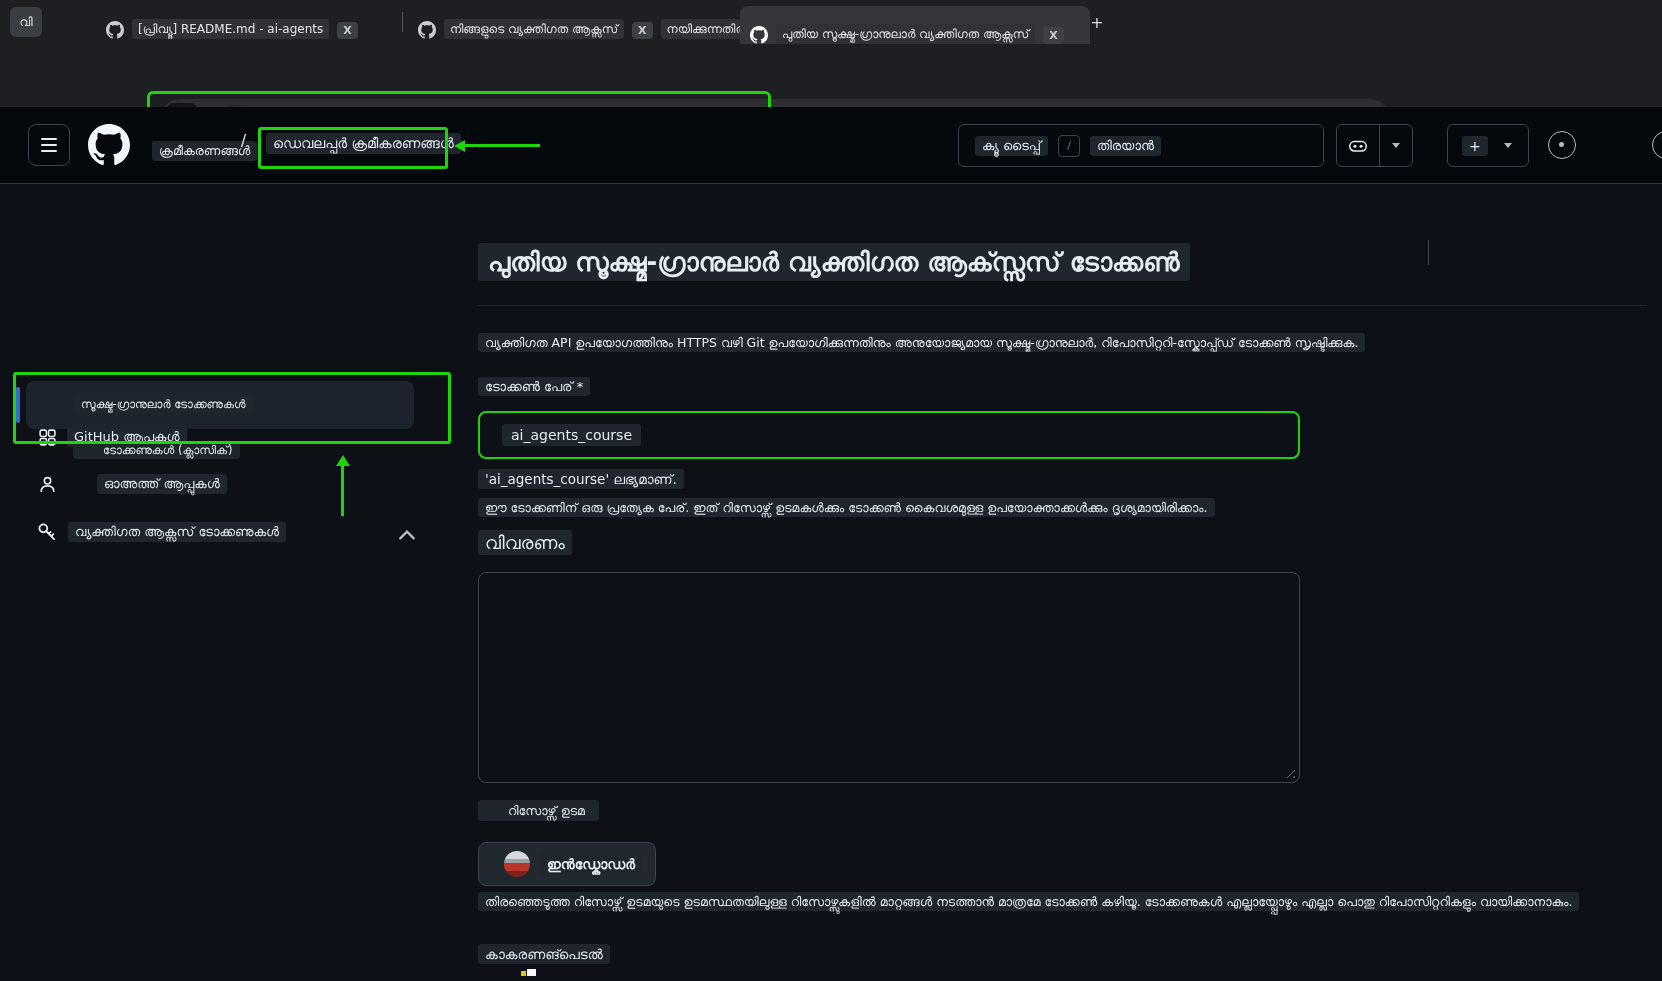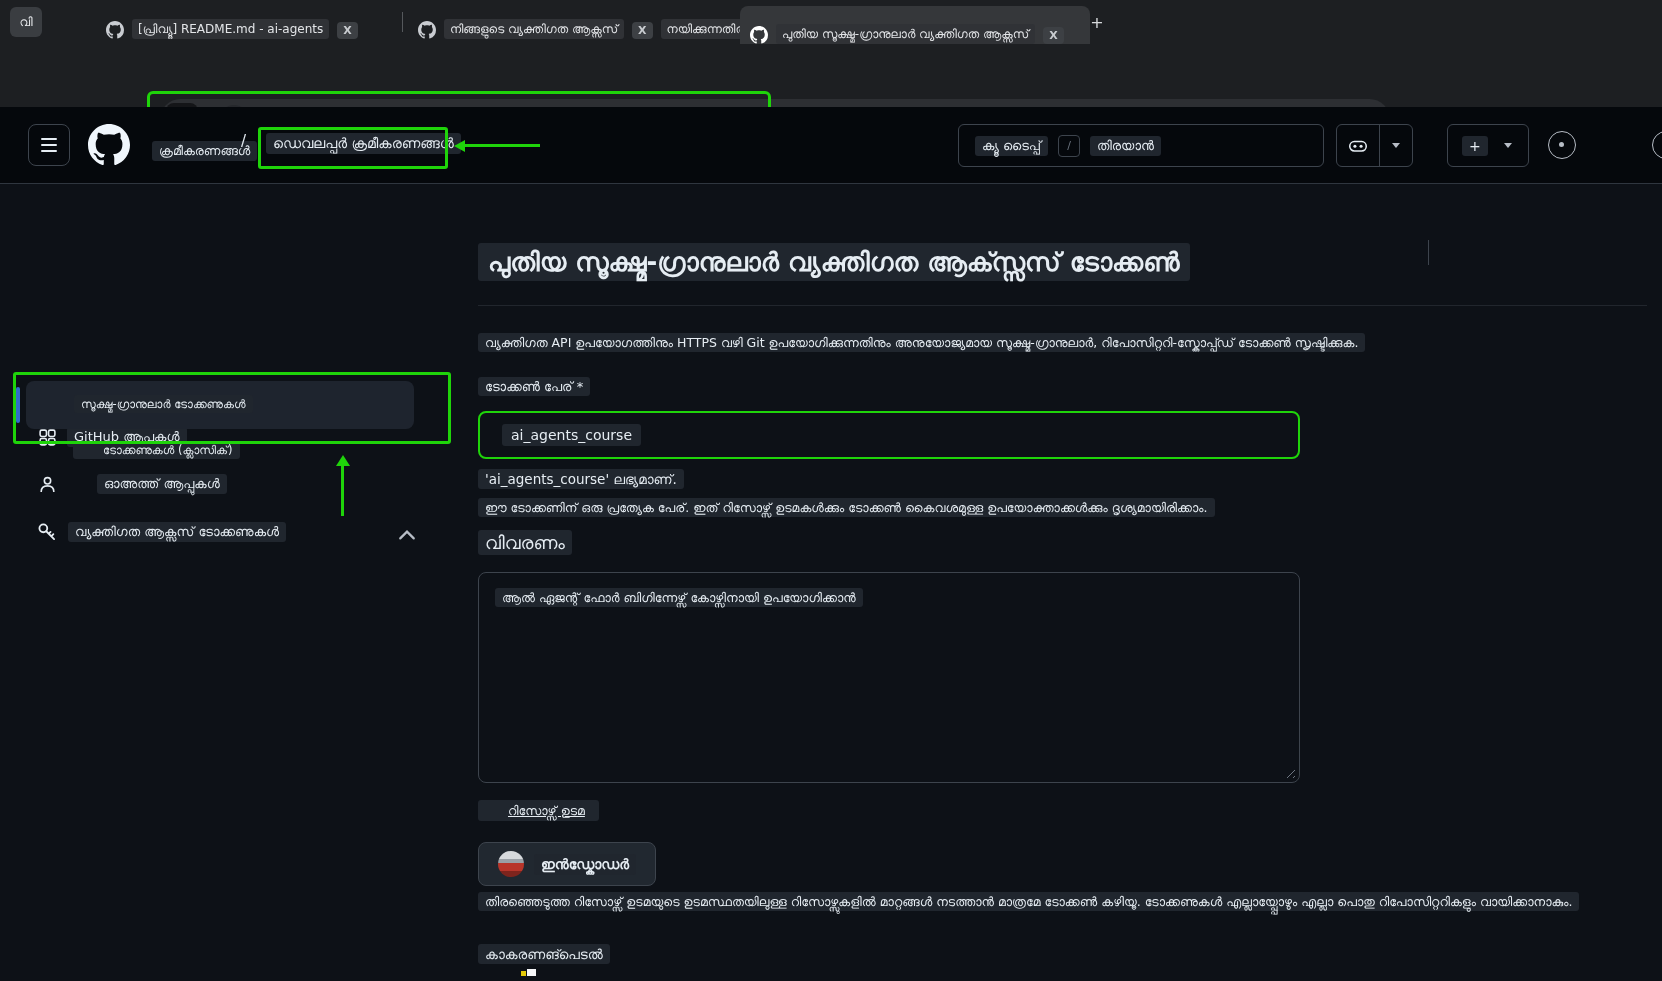--- a/index.html
+++ b/index.html
@@ -96,23 +96,23 @@
   .avail{left:478px;top:471px;font-size:13.5px;}
   .help1{left:478px;top:500px;font-size:12.5px;}
   .lab-desc{left:478px;top:532px;font-size:18px;font-weight:500;}
   .textarea{left:478px;top:572px;width:822px;height:211px;border:1px solid #3d444d;border-radius:8px;
     background:#0d1117;box-sizing:border-box;padding:14px 16px;}
   .textarea .chip{font-size:12.5px;}
   .grip{right:4px;bottom:4px;width:12px;height:12px;
     background:repeating-linear-gradient(135deg,transparent 0 3px,#6e7681 3px 4px);
     clip-path:polygon(100% 0,100% 100%,0 100%);}
   .lab-ro{left:478px;top:803px;font-size:12.5px;}
-  .lab-ro .chip{padding:3px 14px 3px 30px;text-decoration:underline;}
+  .lab-ro .chip{padding:3px 14px 3px 30px;}
   .ro-btn{left:478px;top:842px;width:178px;height:44px;border:1px solid #3d444d;border-radius:8px;
-    background:#212830;box-sizing:border-box;display:flex;align-items:center;gap:10px;padding-left:19px;}
+    background:#212830;box-sizing:border-box;display:flex;align-items:center;gap:10px;padding-left:25px;}
   .avatar{width:26px;height:26px;border-radius:50%;
     background:linear-gradient(180deg,#d7dadd 0 30%,#9aa0a6 30% 48%,#b8352a 48% 78%,#7e241d 78% 100%);}
   .ro-btn .chip{font-size:14px;font-weight:600;}
   .help-ro{left:478px;top:894px;font-size:12.5px;}
   .lab-exp{left:478px;top:946px;font-size:13.5px;}
   .frag-y{left:521px;top:971px;width:5px;height:5px;background:#e3c908;}
   .frag-w{left:527px;top:969px;width:9px;height:7px;background:#f5f6f8;}
 </style>
 </head>
 <body>
@@ -341,21 +341,20 @@
 
 <div class="abs lab-tn"><span class="chip">ടോക്കൺ പേര് *</span></div>
 <div class="abs input-tn">
   <span class="chip">ai_agents_course</span>
 </div>
 <div class="abs avail"><span class="chip">'ai_agents_course' ലഭ്യമാണ്.</span></div>
 <div class="abs help1"><span class="chip">ഈ ടോക്കണിന് ഒരു പ്രത്യേക പേര്. ഇത് റിസോഴ്സ് ഉടമകൾക്കും ടോക്കൺ കൈവശമുള്ള ഉപയോക്താക്കൾക്കും ദൃശ്യമായിരിക്കാം.</span></div>
 
 <div class="abs lab-desc"><span class="chip">വിവരണം</span></div>
 <div class="abs textarea">
-  <span class="chip">ആൽ ഏജന്റ് ഫോർ ബിഗിന്നേഴ്സ് കോഴ്സിനായി ഉപയോഗിക്കാൻ</span>
   <span class="abs grip"></span>
 </div>
 
 <div class="abs lab-ro"><span class="chip">റിസോഴ്സ് ഉടമ</span></div>
 <div class="abs ro-btn">
   <span class="avatar"></span>
   <span class="chip">ഇൻഡ്കോഡർ</span>
 </div>
 <div class="abs help-ro"><span class="chip">തിരഞ്ഞെടുത്ത റിസോഴ്സ് ഉടമയുടെ ഉടമസ്ഥതയിലുള്ള റിസോഴ്സുകളിൽ മാറ്റങ്ങൾ നടത്താൻ മാത്രമേ ടോക്കൺ കഴിയൂ. ടോക്കണുകൾ എല്ലായ്പ്പോഴും എല്ലാ പൊതു റിപോസിറ്ററികളും വായിക്കാനാകും.</span></div>
 

